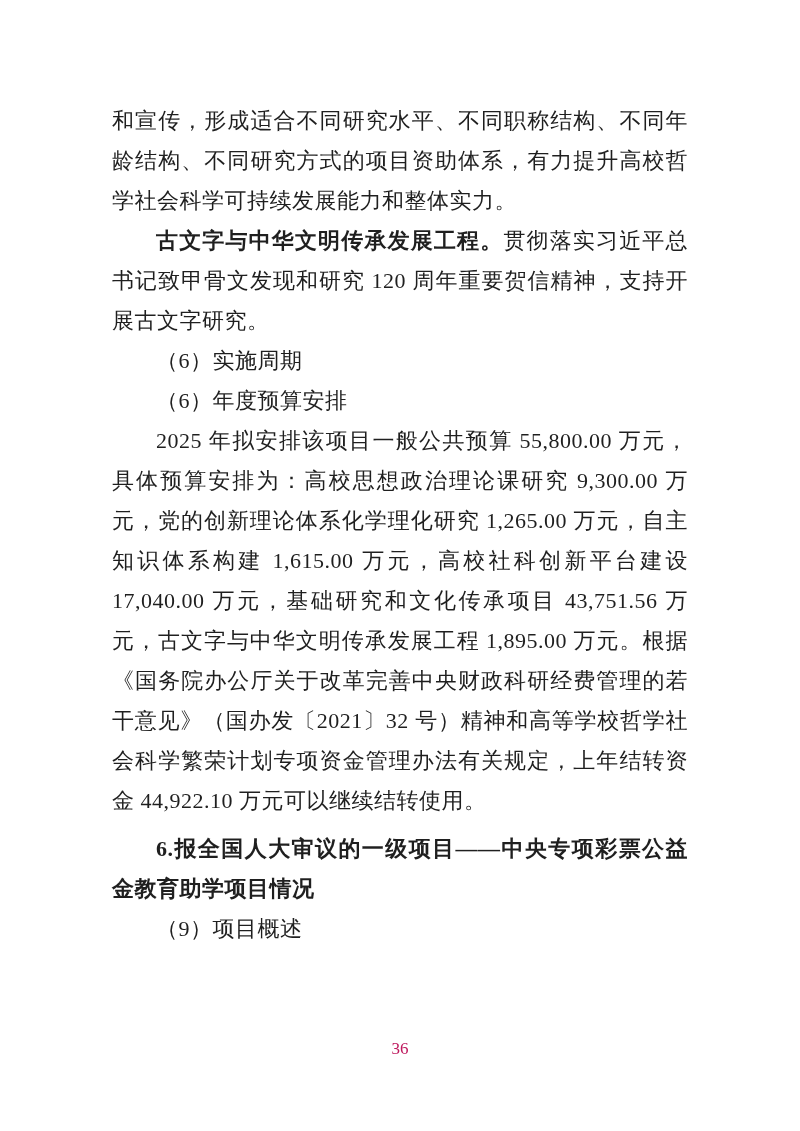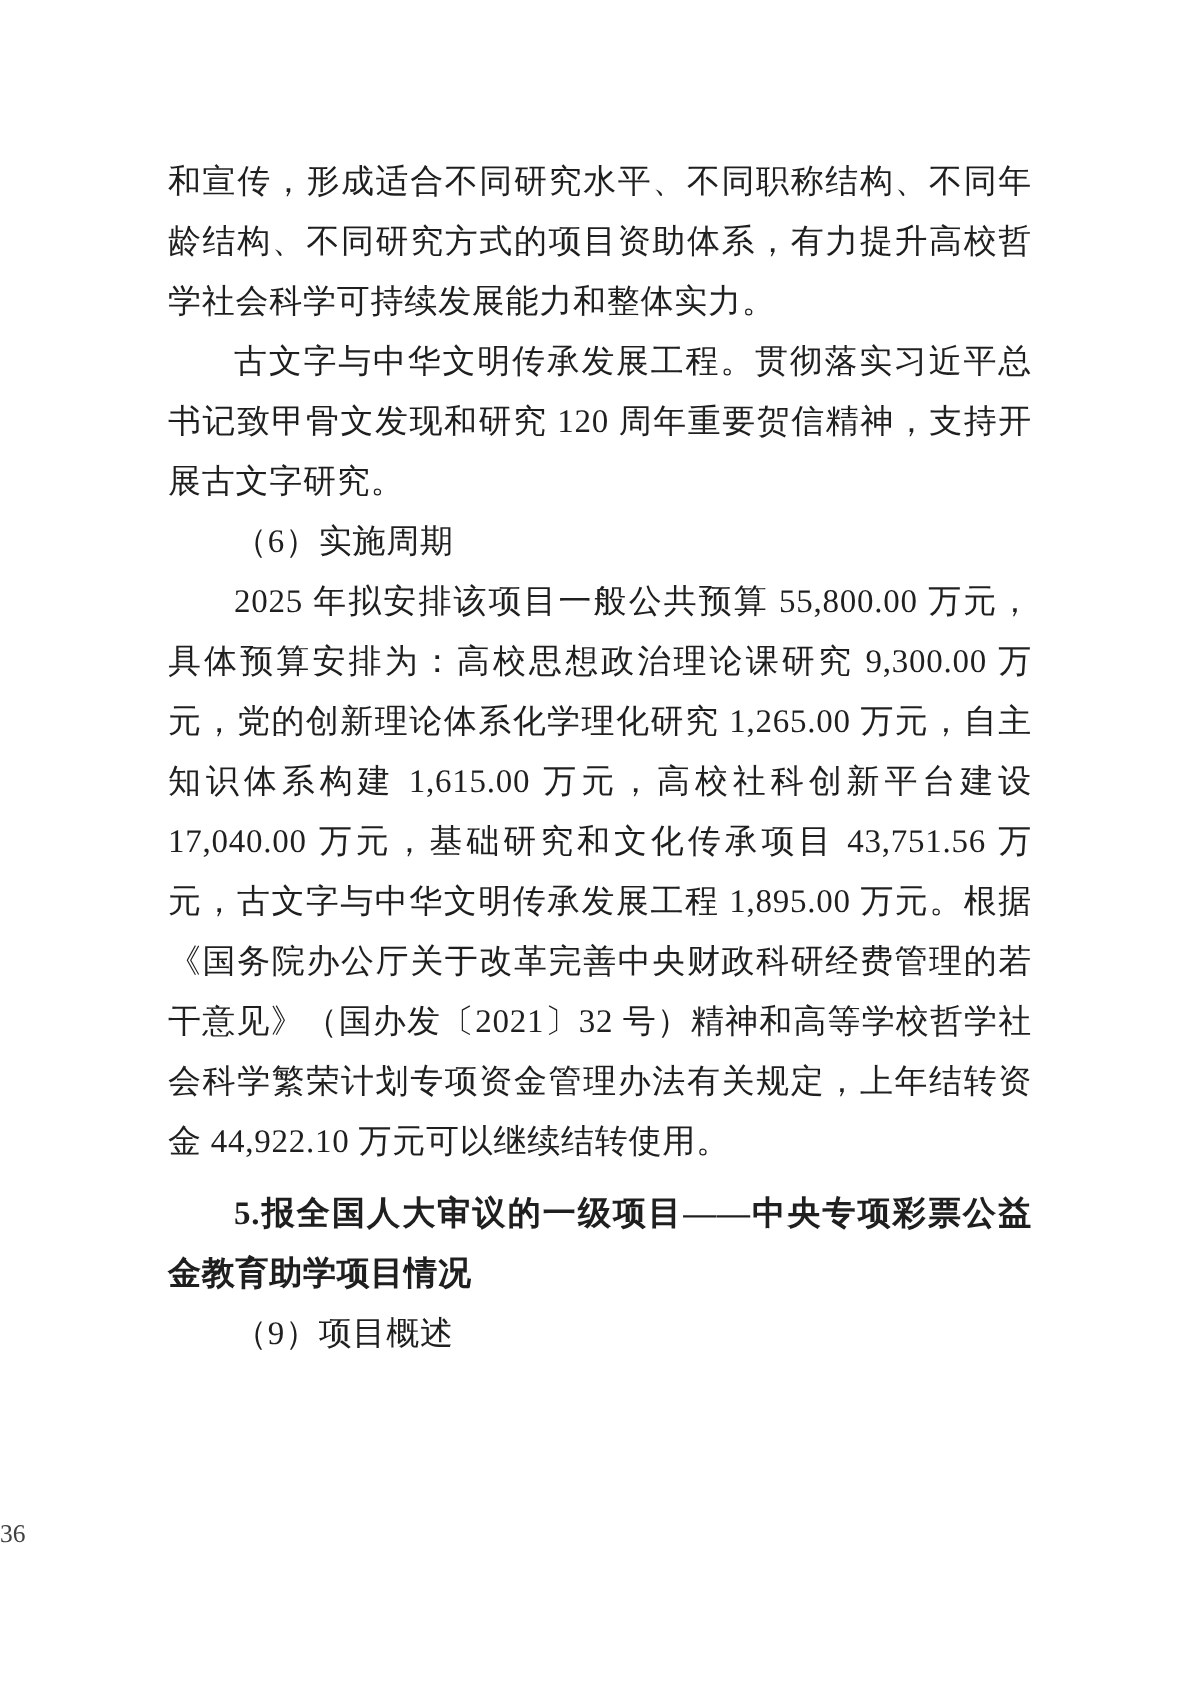--- a/index.html
+++ b/index.html
@@ -28,42 +28,44 @@
     letter-spacing: 0.5px;
   }
   .doc-body p {
     margin: 0;
     text-indent: 2em;
   }
   .doc-body p.no-indent {
     text-indent: 0;
   }
   .bold {
-    font-weight: 400;
+    font-weight: 700;
   }
   .section-heading {
     font-weight: 700;
     margin-top: 8px !important;
   }
   .page-number {
     position: absolute;
-    top: 1012px;
+    top: 1038px;
     left: 0;
     width: 100%;
+    text-align: center;
     font-size: 17px;
     line-height: 22px;
-    color: #404040;
+    color: #be185d;
   }
 </style>
 </head>
 <body>
 
 <div class="page">
   <div class="doc-body">
     <p class="no-indent">和宣传，形成适合不同研究水平、不同职称结构、不同年龄结构、不同研究方式的项目资助体系，有力提升高校哲学社会科学可持续发展能力和整体实力。</p>
     <p><span class="bold">古文字与中华文明传承发展工程。</span><span>贯彻落实习近平总书记致甲骨文发现和研究 120 周年重要贺信精神，支持开展古文字研究。</span></p>
     <p>（6）实施周期</p>
+    <p>（6）年度预算安排</p>
     <p>2025 年拟安排该项目一般公共预算 55,800.00 万元，具体预算安排为：高校思想政治理论课研究 9,300.00 万元，党的创新理论体系化学理化研究 1,265.00 万元，自主知识体系构建 1,615.00 万元，高校社科创新平台建设 17,040.00 万元，基础研究和文化传承项目 43,751.56 万元，古文字与中华文明传承发展工程 1,895.00 万元。根据《国务院办公厅关于改革完善中央财政科研经费管理的若干意见》（国办发〔2021〕32 号）精神和高等学校哲学社会科学繁荣计划专项资金管理办法有关规定，上年结转资金 44,922.10 万元可以继续结转使用。</p>
-    <p class="section-heading">5.报全国人大审议的一级项目——中央专项彩票公益金教育助学项目情况</p>
+    <p class="section-heading">6.报全国人大审议的一级项目——中央专项彩票公益金教育助学项目情况</p>
     <p>（9）项目概述</p>
   </div>
   <div class="page-number">36</div>
 </div>
 
 </body></html>

